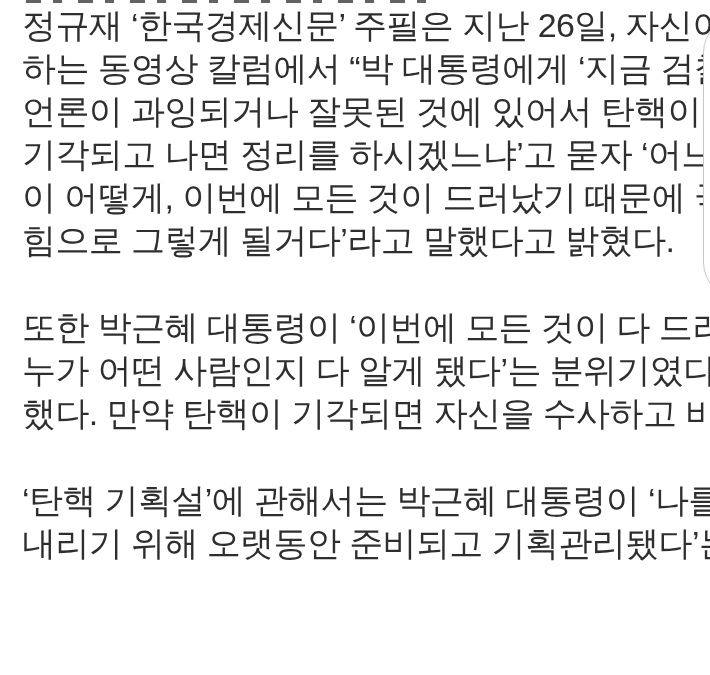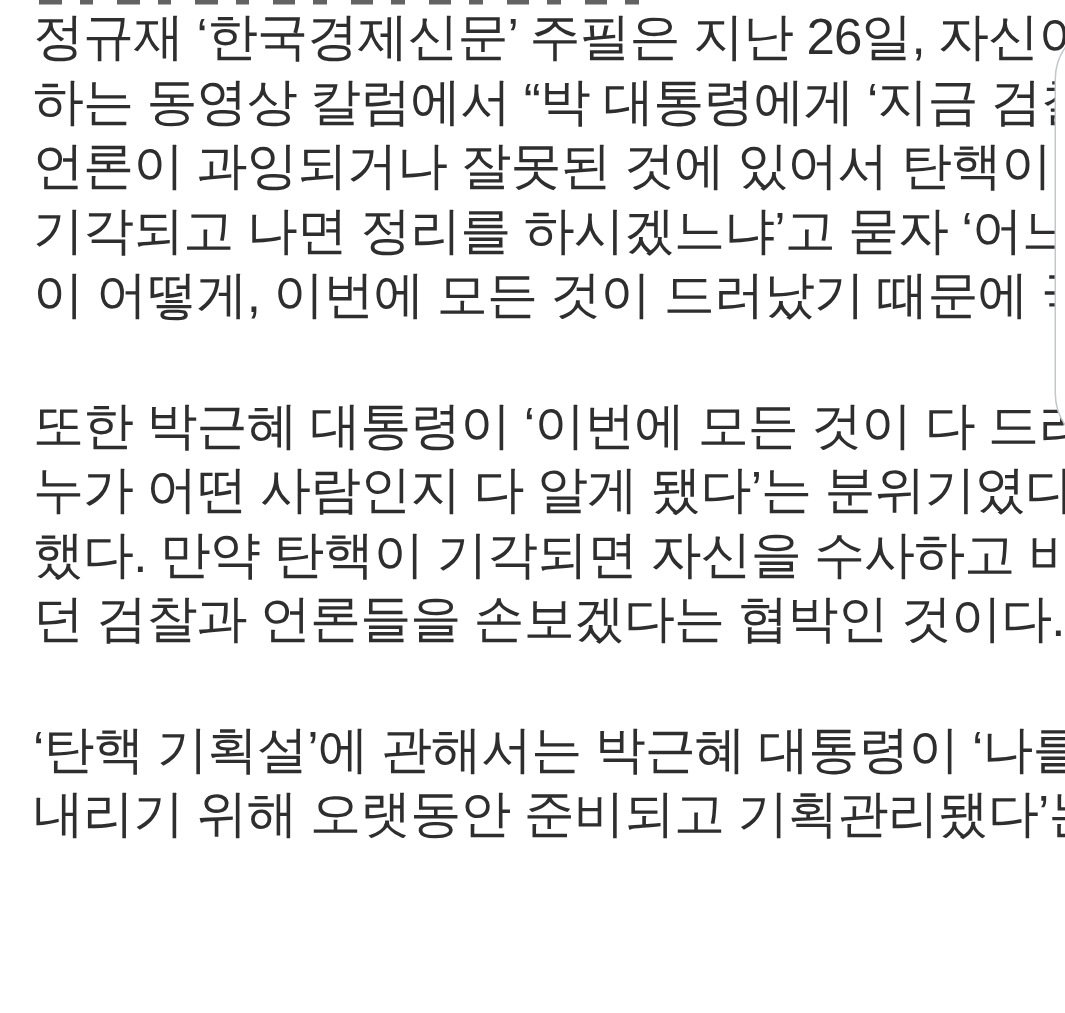--- a/index.html
+++ b/index.html
@@ -67,26 +67,26 @@
 <div class="page">
   <div class="clipped-line"></div>
 
   <div class="article">
     <div class="para">
         <div class="line">정규재 ‘한국경제신문’ 주필은 지난 26일, 자신이 운영</div>
         <div class="line">하는 동영상 칼럼에서 “박 대통령에게 ‘지금 검찰이나</div>
         <div class="line">언론이 과잉되거나 잘못된 것에 있어서 탄핵이 혹시</div>
         <div class="line">기각되고 나면 정리를 하시겠느냐’고 묻자 ‘어느 신문</div>
         <div class="line">이 어떻게, 이번에 모든 것이 드러났기 때문에 국민의</div>
+        <div class="line">힘으로 그렇게 될거다’라고 말했다고 밝혔다.</div>
       </div>
     <div class="para">
         <div class="line">또한 박근혜 대통령이 ‘이번에 모든 것이 다 드러났고,</div>
         <div class="line">누가 어떤 사람인지 다 알게 됐다’는 분위기였다고 말</div>
         <div class="line">했다. 만약 탄핵이 기각되면 자신을 수사하고 비판했</div>
-        <div class="line">던 검찰과 언론들을 손보겠다는 협박인 것이다.</div>
       </div>
     <div class="para">
         <div class="line">‘탄핵 기획설’에 관해서는 박근혜 대통령이 ‘나를 끌어</div>
         <div class="line">내리기 위해 오랫동안 준비되고 기획관리됐다’는 얘기</div>
       </div>
   </div>
 
   <div class="side-card"></div>
 </div>
 

